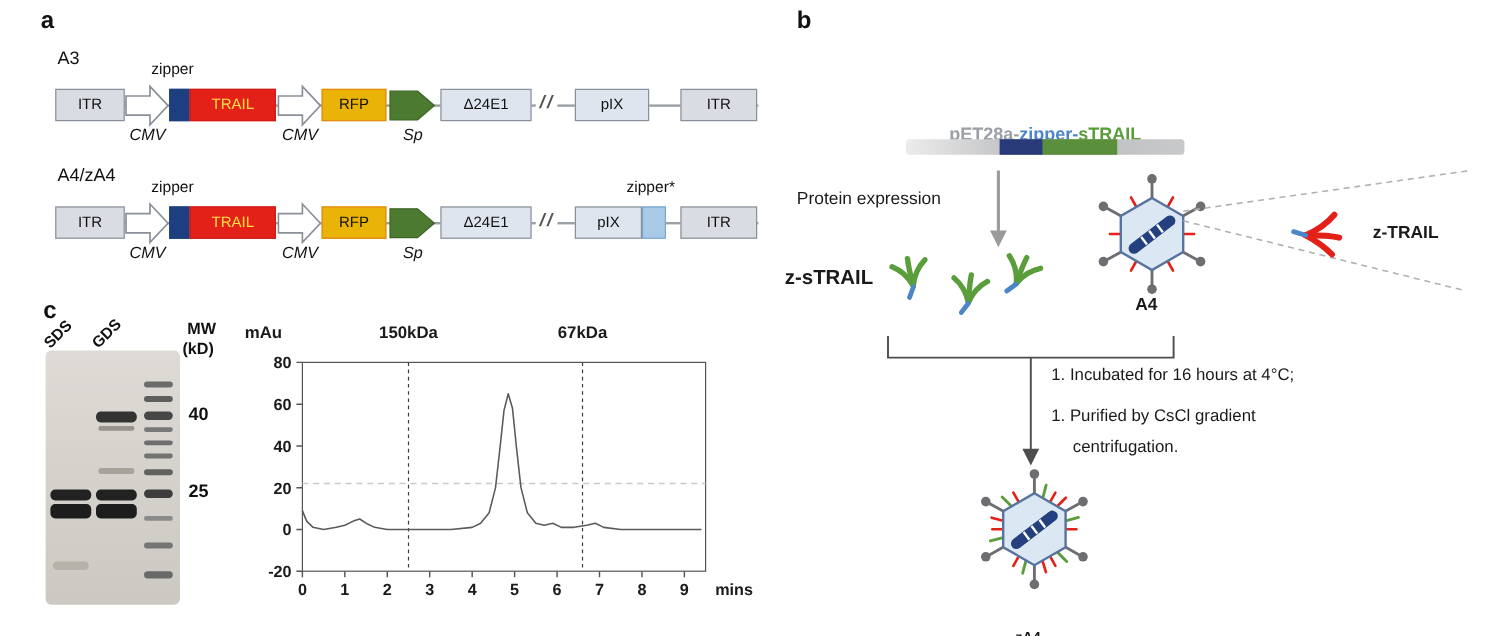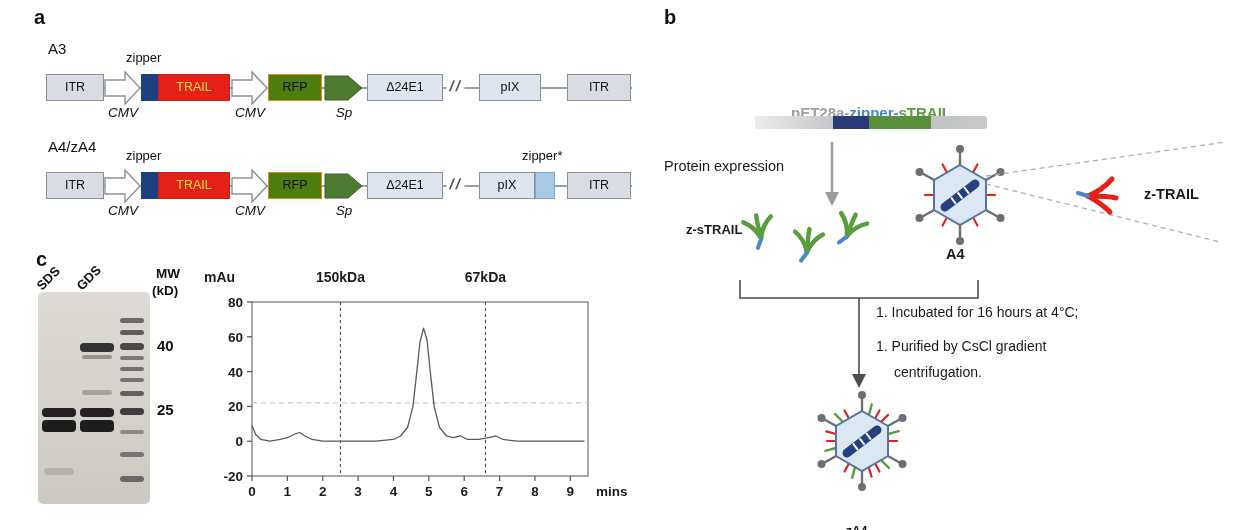--- a/index.html
+++ b/index.html
@@ -7,21 +7,21 @@
   body{font-family:"Liberation Sans",sans-serif;color:#111}
   .fig{position:relative;width:1244px;height:530px;background:#fff;overflow:hidden}
   .abs{position:absolute}
   .panel-label{position:absolute;font-size:20px;font-weight:bold;color:#111}
   .row-name{position:absolute;font-weight:normal;font-size:15px}
   .small-label{position:absolute;font-size:13px}
   .gene-box{position:absolute;height:27px;line-height:25px;text-align:center;font-size:12.5px;border:1px solid #8a9099;color:#111}
   .box-itr{background:#d9dce2}
   .box-navy{background:#1e3f7f;border-color:#1e3f7f}
   .box-trail{background:#e32119;border-color:#cf1b14;color:#fde047}
-  .box-rfp{background:#4d7c0f;border-color:#e08a14}
+  .box-rfp{background:#eab308;border-color:#e08a14}
   .box-light{background:#dee5ee}
   .box-zipstar{background:#a9c9e6;border-color:#7aa7cf}
   .promoter{position:absolute;font-size:13.5px;font-style:italic;width:44px;text-align:center}
   .construct-line{position:absolute;height:2px;background:#9aa0a6}
   .break-mark{position:absolute;background:#fff;font-size:15px;font-weight:bold;color:#555;padding:0 3px;letter-spacing:2px;transform:skewX(-12deg)}
   .gel{position:absolute;border-radius:5px;background:linear-gradient(180deg,#dedbd6,#ccc9c3)}
   .band{position:absolute;border-radius:4px}
   .lane-label{position:absolute;font-size:13px;font-weight:bold;transform:rotate(-45deg);transform-origin:0 100%}
   .btext{position:absolute;font-size:14px;color:#1a1a1a}
   .bold{font-weight:bold}
@@ -182,21 +182,21 @@
       <div class="abs" style="left:114px;top:0;width:62px;height:13px;background:#5a8f3c"></div>
     </div>
 
     <div class="btext" style="left:664px;top:158px;font-size:14.5px">Protein expression</div>
 
     <svg class="abs" style="left:822px;top:140px" width="20" height="70" viewBox="0 0 20 70">
       <line x1="10" y1="2" x2="10" y2="54" stroke="#9b9b9b" stroke-width="2.6"></line>
       <polygon points="3,52 17,52 10,66" fill="#9b9b9b"></polygon>
     </svg>
 
-    <div class="btext bold" style="left:686px;top:222px;font-size:13px">z-sTRAIL</div>
+    <div class="btext bold" style="left:654px;top:222px;font-size:17px">z-sTRAIL</div>
 
     <svg class="abs" style="left:735px;top:192px" width="140" height="72" viewBox="0 0 140 72">
       <g transform="translate(26,46) rotate(-12)">
         <path class="prong" d="M0,0 C-3,-9 -8,-15 -14,-19"></path>
           <path class="prong" d="M0,0 C-0.5,-10 -0.5,-17 0,-23"></path>
           <path class="prong" d="M0,0 C3,-9 8,-15 14,-19"></path>
           <path class="zstem" d="M0,1 L-5,9"></path>
       </g>
       <g transform="translate(72,60) rotate(6)">
         <path class="prong" d="M0,0 C-3,-9 -8,-15 -14,-19"></path>

